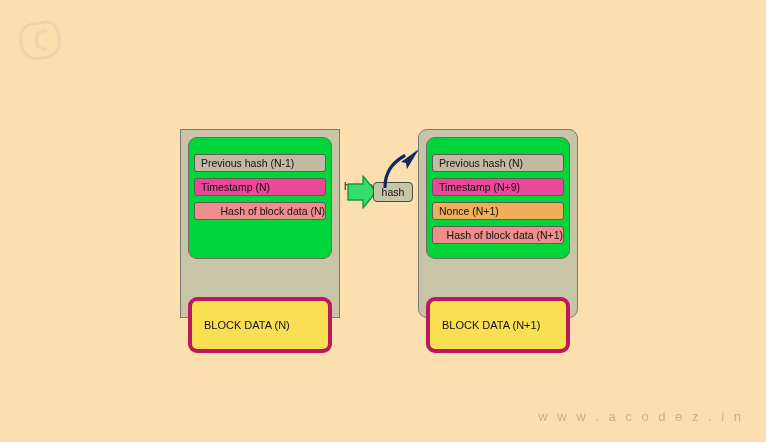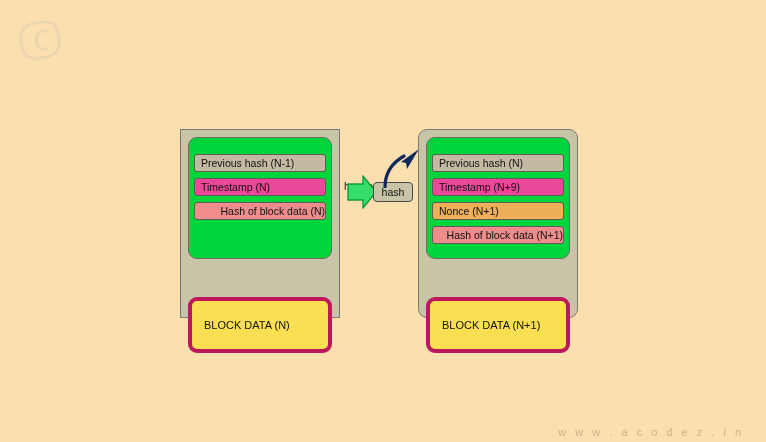--- a/index.html
+++ b/index.html
@@ -142,22 +142,22 @@
     left: 378px;
     top: 138px;
     width: 60px;
     height: 50px;
   }
 
   
   #site-url {
     position: absolute;
     right: 22px;
-    bottom: 4px;
-    font-size: 11px;
+    bottom: 18px;
+    font-size: 13px;
     letter-spacing: 3px;
     color: #c8b18a;
     white-space: nowrap;
     margin-left: 28px;
   }
 </style>
 </head>
 <body>
 
 <svg id="brand-logo" viewBox="0 0 44 44" xmlns="http://www.w3.org/2000/svg" aria-hidden="true">

